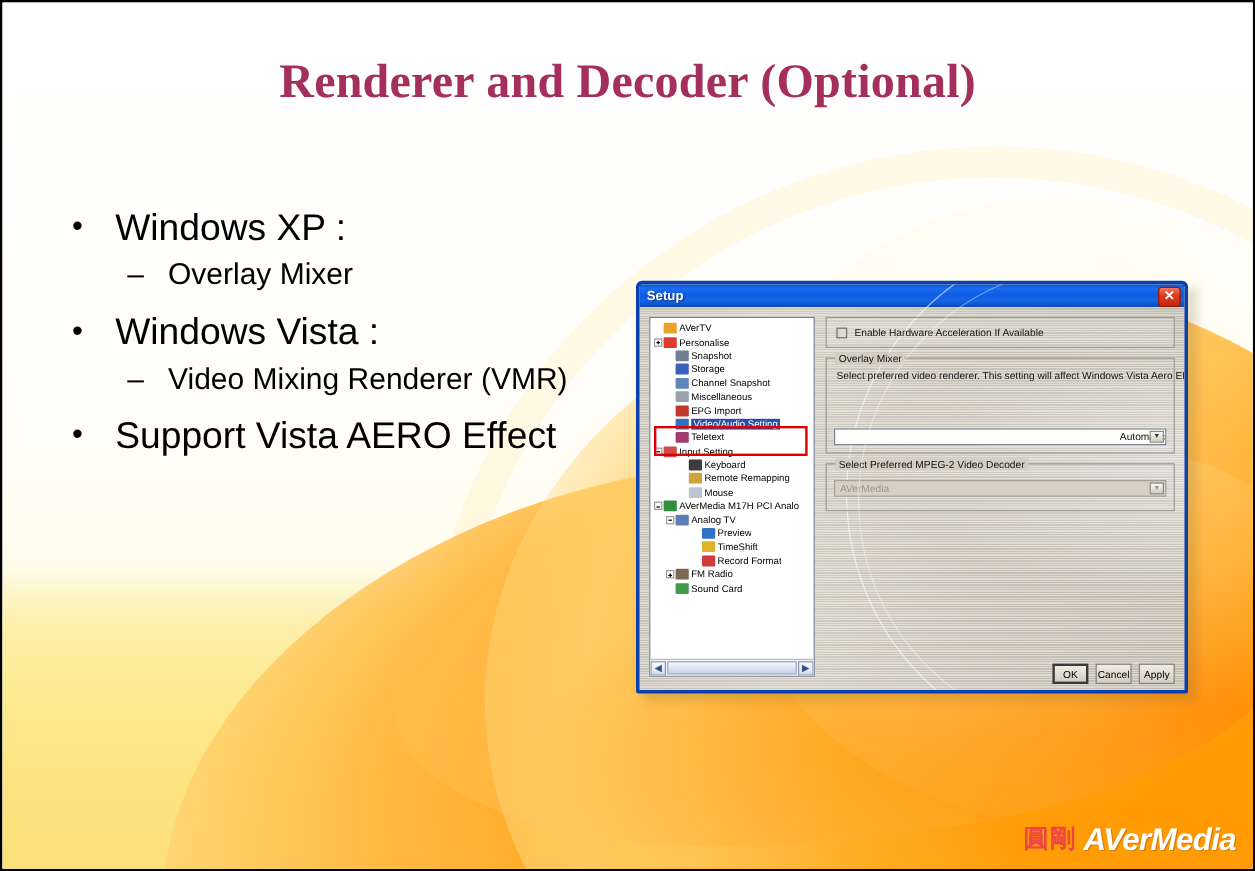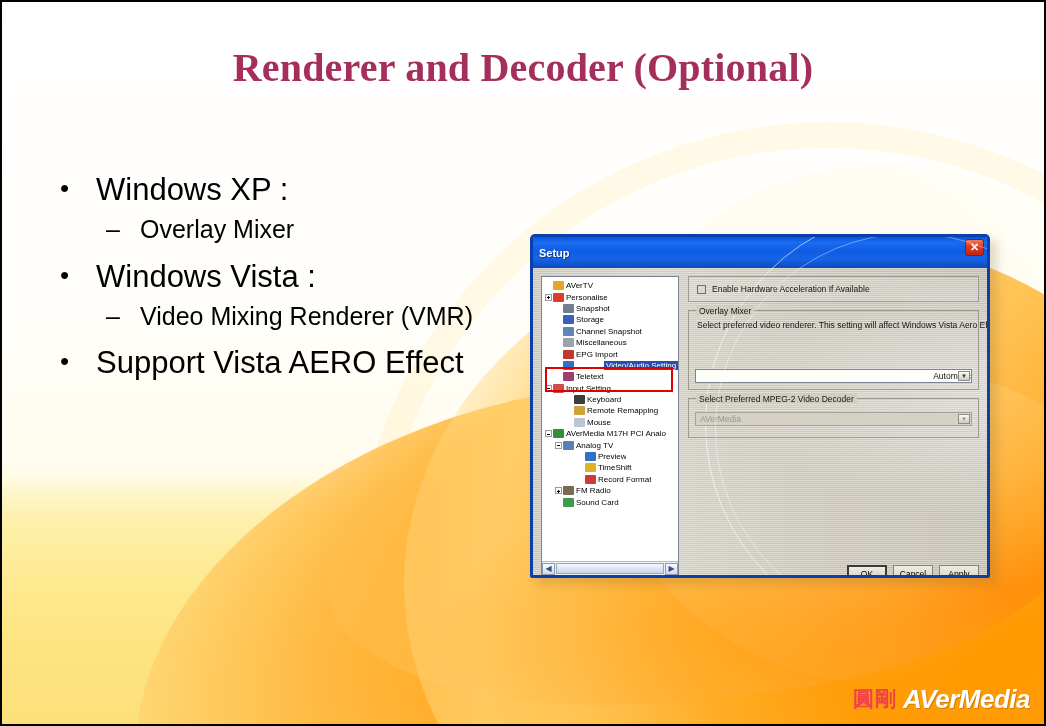--- a/index.html
+++ b/index.html
@@ -59,21 +59,21 @@
 
   
   #dlgshadow{position:absolute;left:534px;top:238px;width:462px;height:345px;background:rgba(120,95,40,.20);filter:blur(4px);}
   #dialog{
     position:absolute;left:528px;top:232px;width:460px;height:344px;
     border:3px solid #0a3fae;border-radius:5px 5px 2px 2px;background:#d6d2c6;
     box-sizing:border-box;overflow:hidden;
     font-family:"Liberation Sans",sans-serif;
   }
   #titlebar{
-    height:31px;position:relative;
+    height:19px;position:relative;
     background:linear-gradient(180deg,#0a54d8 0%,#1a6cf0 18%,#0f5ce4 46%,#1565e8 70%,#0c49bd 100%);
     display:flex;align-items:center;
   }
   #titlebar-text{color:#fff;font-weight:bold;font-size:11px;margin-left:6px;text-shadow:1px 1px 1px rgba(0,0,0,.45);}
   #closebtn{
     position:absolute;right:3px;top:1.5px;width:17px;height:15px;border-radius:3px;
     background:linear-gradient(180deg,#f0795c 0%,#e03d22 40%,#c0250f 100%);
     border:1px solid #8f1b08;display:flex;align-items:center;justify-content:center;
     color:#fff;font-size:11px;font-weight:bold;line-height:1;cursor:pointer;
   }
@@ -100,21 +100,21 @@
     background:#fff;border:1px solid #7a8496;box-sizing:border-box;overflow:hidden;padding-left:48px;
   }
   #treescroll{position:absolute;left:0;top:0;right:0;bottom:14px;overflow:hidden;padding:3px 0 0 2px;}
   .tnode{display:flex;align-items:center;height:11.4px;font-size:8px;color:#000;white-space:nowrap;position:relative;}
   .tnode .exp{width:9px;flex:0 0 9px;display:flex;align-items:center;justify-content:center;}
   .expbox{width:7px;height:7px;border:1px solid #9a9a9a;background:#fff;position:relative;box-sizing:border-box;}
   .expbox:before{content:"";position:absolute;left:1px;top:2.5px;width:3px;height:1px;background:#000;}
   .expbox.plus:after{content:"";position:absolute;left:2px;top:1.5px;width:1px;height:3px;background:#000;}
   .tnode .ico{width:11px;flex:0 0 11px;height:9px;margin-right:2px;border-radius:1px;}
   .tnode .lbl{overflow:hidden;}
-  .tnode.sel .lbl{background:#2a4fa8;color:#fff;padding:0 2px;margin-left:28px;}
+  .tnode.sel .lbl{background:#2a4fa8;color:#fff;padding:0 2px;}
   .ind1{padding-left:0px;} .ind2{padding-left:10px;} .ind3{padding-left:21px;} .ind4{padding-left:32px;}
   #redbox{
     position:absolute;left:3px;top:90px;width:128px;height:25px;border:2px solid #e00000;box-sizing:border-box;pointer-events:none;
   }
   #hscroll{
     position:absolute;left:0;right:0;bottom:0;height:13px;background:#eef1f7;border-top:1px solid #b6bdc9;display:flex;align-items:center;
   }
   .sarrow{width:13px;height:12px;background:linear-gradient(180deg,#fbfcfe,#d3dbe8);border:1px solid #8e9ab0;box-sizing:border-box;color:#36508c;font-size:8px;display:flex;align-items:center;justify-content:center;cursor:pointer;}
   #sthumb{flex:1;height:11px;margin:0 1px;background:linear-gradient(180deg,#f4f7fd,#c9d4e8);border:1px solid #9aa6bb;box-sizing:border-box;}
 
@@ -139,21 +139,21 @@
   }
   .combo.disabled{background:#d5d1c5;border-color:#a6a29a;color:#9a968c;}
   .combo.disabled .arrow{color:#9a968c;}
   #ovcombo{bottom:6px;justify-content:flex-end;}
   #mpeggrp{height:40px;}
   #mpegcombo{top:13px;}
 
   
   #btnrow{position:absolute;right:8px;bottom:8px;display:flex;gap:6px;}
   .btn{
-    width:40px;height:17px;font-size:8.5px;color:#000;display:flex;align-items:center;justify-content:center;
+    width:30px;height:17px;font-size:8.5px;color:#000;display:flex;align-items:center;justify-content:center;
     background:linear-gradient(180deg,#efece2,#d2cec1);border:1px solid #85827a;box-sizing:border-box;cursor:pointer;
   }
   .btn.focus{border:2px solid #3a3a3a;}
 
   
   #logo{position:absolute;right:14px;bottom:12px;display:flex;align-items:center;gap:6px;}
   #logo-cjk{font-family:"DejaVu Sans",sans-serif;font-size:21px;font-weight:bold;color:#ef4444;letter-spacing:1px;line-height:1;}
   #logo-word{font-size:26px;font-weight:bold;font-style:italic;color:#ffffff;letter-spacing:-0.5px;line-height:1;
     text-shadow:1px 1px 0 rgba(160,90,0,.45);}
 </style>

